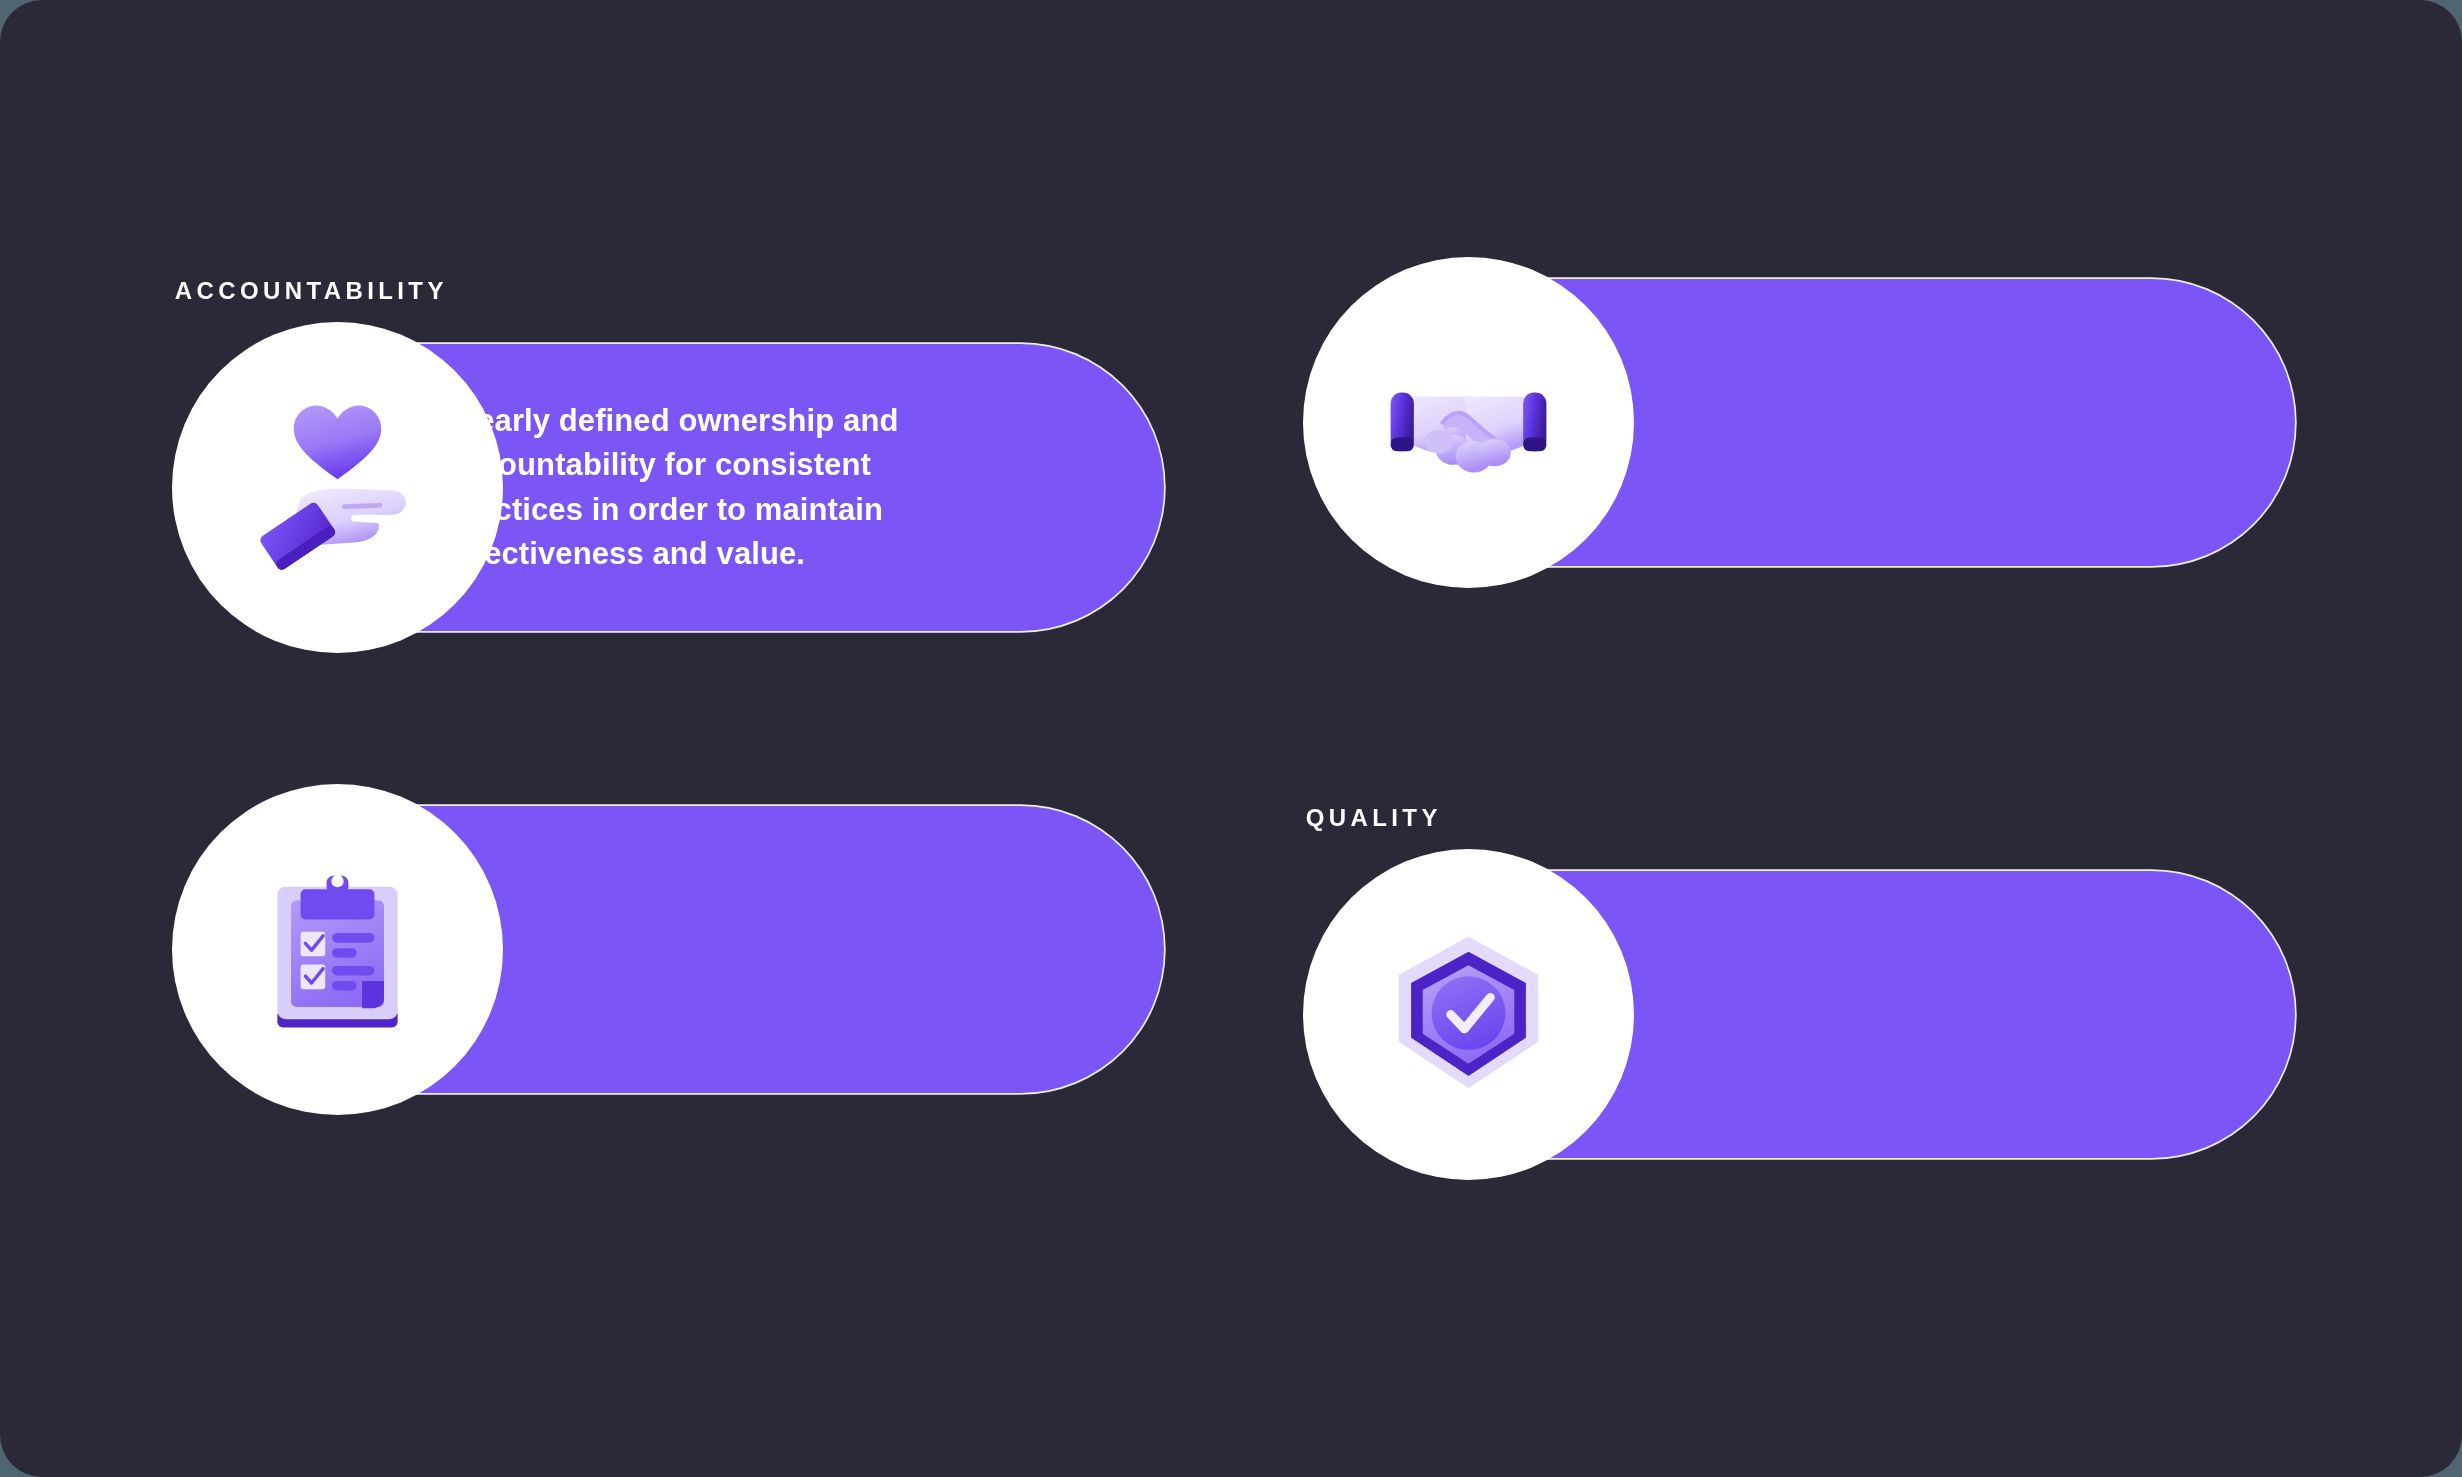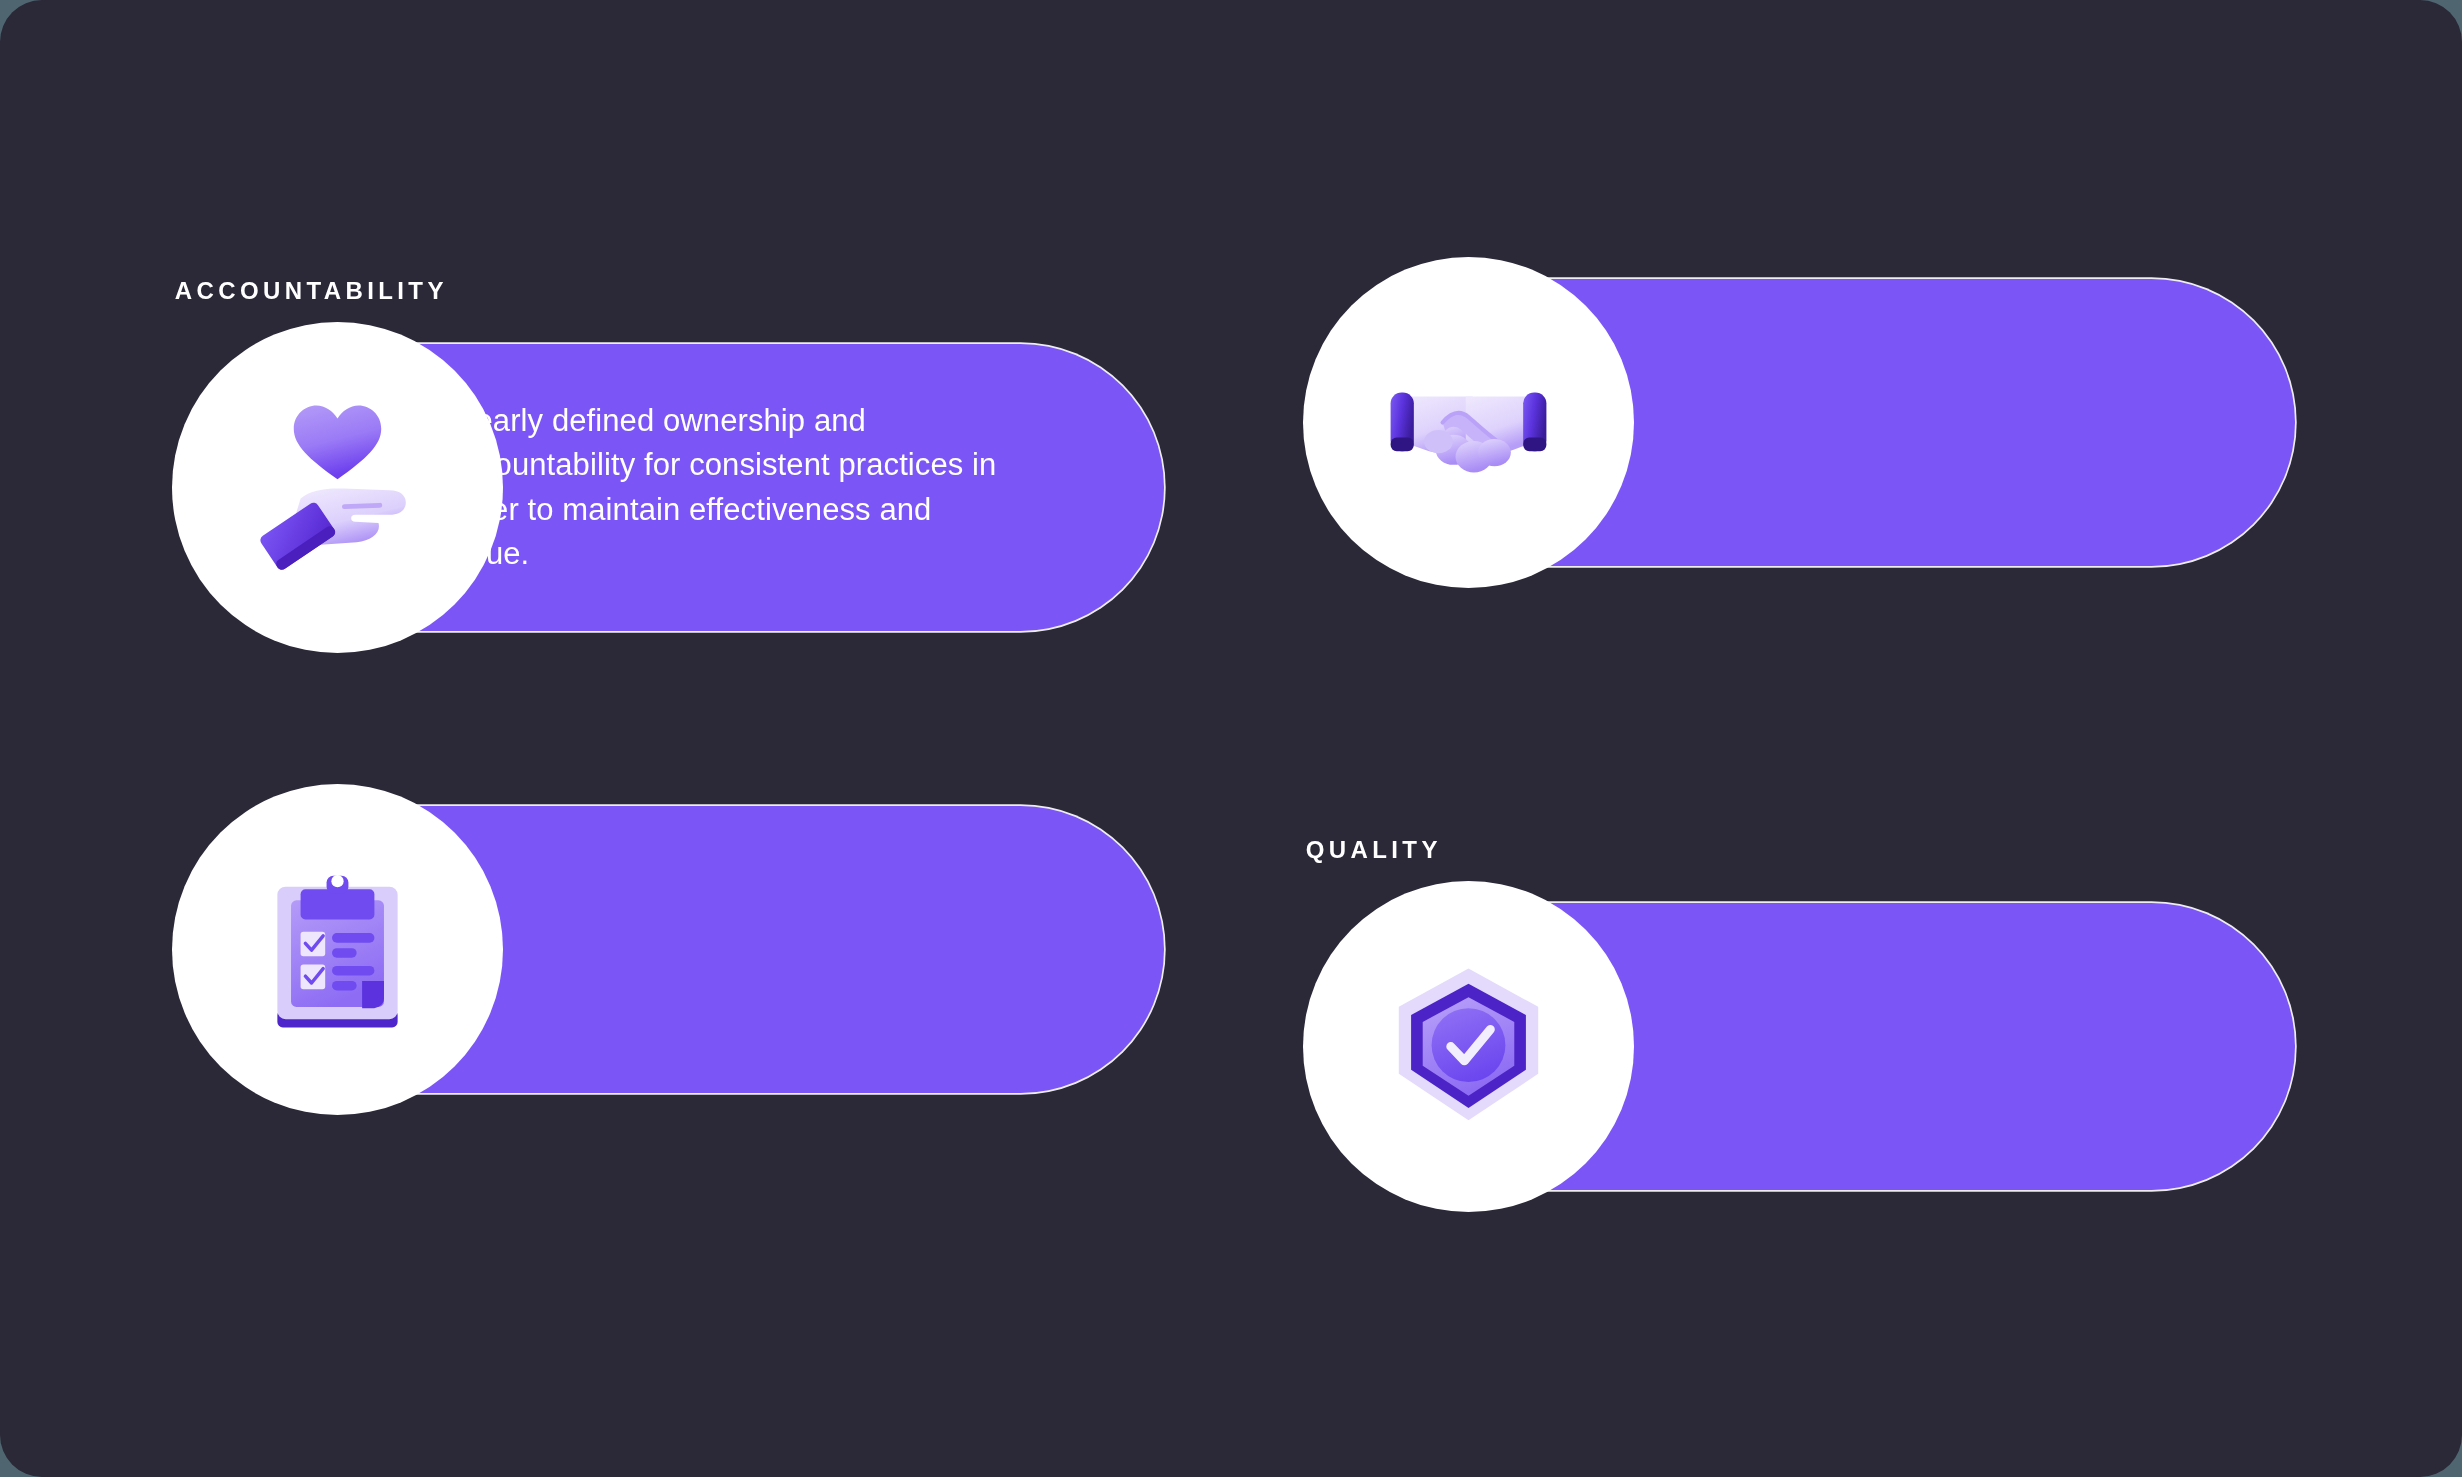--- a/index.html
+++ b/index.html
@@ -36,21 +36,21 @@
     height: 1477px;
   }
 
   
   .block {
     position: absolute;
   }
   .block.c0 { left: 172px; top: 279px; }
   .block.c1 { left: 1303px; top: 279px; }
   .block.c2 { left: 172px; top: 806px; }
-  .block.c3 { left: 1303px; top: 806px; margin-top: 32px; }
+  .block.c3 { left: 1303px; top: 806px; }
 
   .heading {
     color: #FFFFFF;
     font-size: 24px;
     font-weight: 700;
     letter-spacing: 4.4px;
     line-height: 1;
     white-space: nowrap;
     margin: 0 0 41px 2.7px;
   }
@@ -78,21 +78,21 @@
     top: 0;
     width: 568px;
     height: 287px;
     display: flex;
     align-items: center;
   }
   .pill-text p {
     margin: 0;
     color: #FFFFFF;
     font-size: 31px;
-    font-weight: 400;
+    font-weight: 700;
     line-height: 1.42;
     letter-spacing: 0.1px;
   }
 
   
   .block.c2 .pill-text, .block.c3 .pill-text { width: 602px; }
   .block.c1 .pill-text { width: 547px; }
 
   
   .disc {

